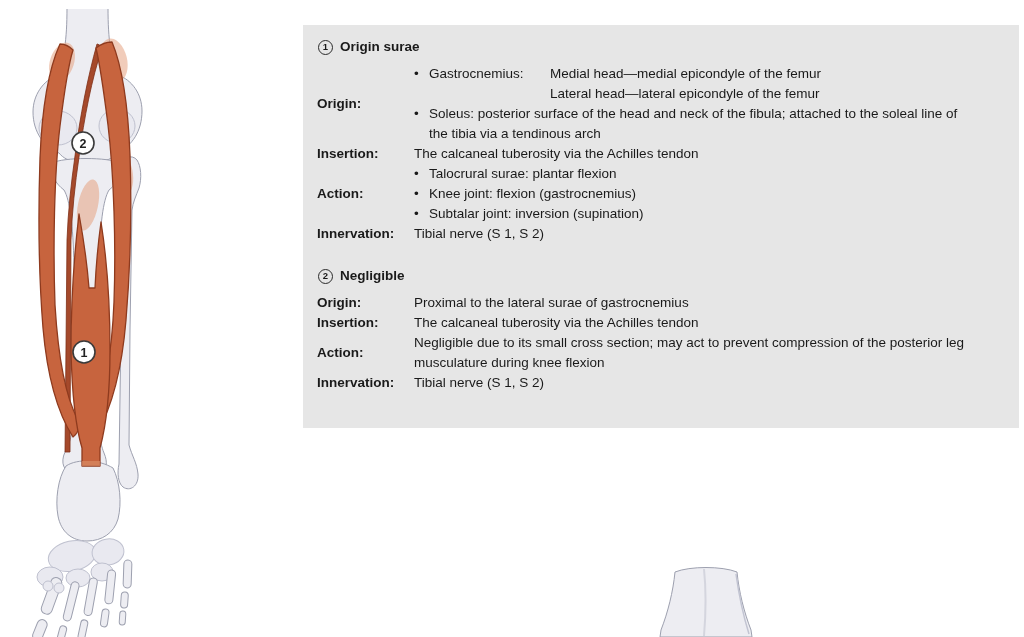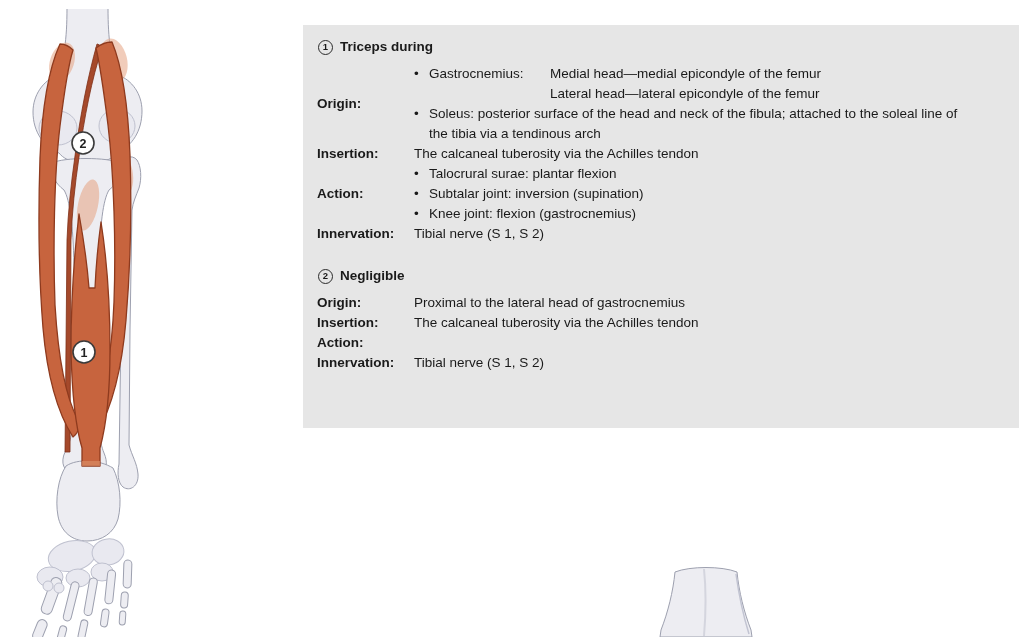--- a/index.html
+++ b/index.html
@@ -105,21 +105,21 @@
     <circle class="lblc" cx="64" cy="352" r="11"></circle>
     <text class="lblt" x="64" y="356.5">1</text>
   </g>
 </svg>
 
 <section class="info-box">
 
   <div>
     <div class="hdr">
       <span class="circ">1</span>
-      <span>Triceps during</span>
+      <span>Origin surae</span>
     </div>
 
     <div class="row">
       <div class="lbl">Origin:</div>
       <div class="val">
         <div class="bi">
           <span class="bullet"></span>
           <div class="gastro">
             <span class="glead">Gastrocnemius:</span>
             <div class="gheads">
@@ -142,53 +142,54 @@
 
     <div class="row">
       <div class="lbl">Action:</div>
       <div class="val">
         <div class="bi">
           <span class="bullet"></span>
           <span class="bi-text">Talocrural surae: plantar flexion</span>
         </div>
         <div class="bi">
           <span class="bullet"></span>
+          <span class="bi-text">Knee joint: flexion (gastrocnemius)</span>
+        </div>
+        <div class="bi">
+          <span class="bullet"></span>
           <span class="bi-text">Subtalar joint: inversion (supination)</span>
-        </div>
-        <div class="bi">
-          <span class="bullet"></span>
-          <span class="bi-text">Knee joint: flexion (gastrocnemius)</span>
         </div>
       </div>
     </div>
 
     <div class="row">
       <div class="lbl">Innervation:</div>
       <div class="val">Tibial nerve (S 1, S 2)</div>
     </div>
   </div>
 
   <div>
     <div class="hdr hdr2">
       <span class="circ">2</span>
       <span>Negligible</span>
     </div>
 
     <div class="row">
       <div class="lbl">Origin:</div>
-      <div class="val">Proximal to the lateral head of gastrocnemius</div>
+      <div class="val">Proximal to the lateral surae of gastrocnemius</div>
     </div>
 
     <div class="row">
       <div class="lbl">Insertion:</div>
       <div class="val">The calcaneal tuberosity via the Achilles tendon</div>
     </div>
 
     <div class="row">
       <div class="lbl">Action:</div>
+      <div class="val">Negligible due to its small cross section; may act to prevent compression of the posterior leg musculature during knee flexion</div>
     </div>
 
     <div class="row">
       <div class="lbl">Innervation:</div>
       <div class="val">Tibial nerve (S 1, S 2)</div>
     </div>
   </div>
 </section>
 
 <svg class="bone-fig" viewBox="0 0 116 71" aria-hidden="true">

